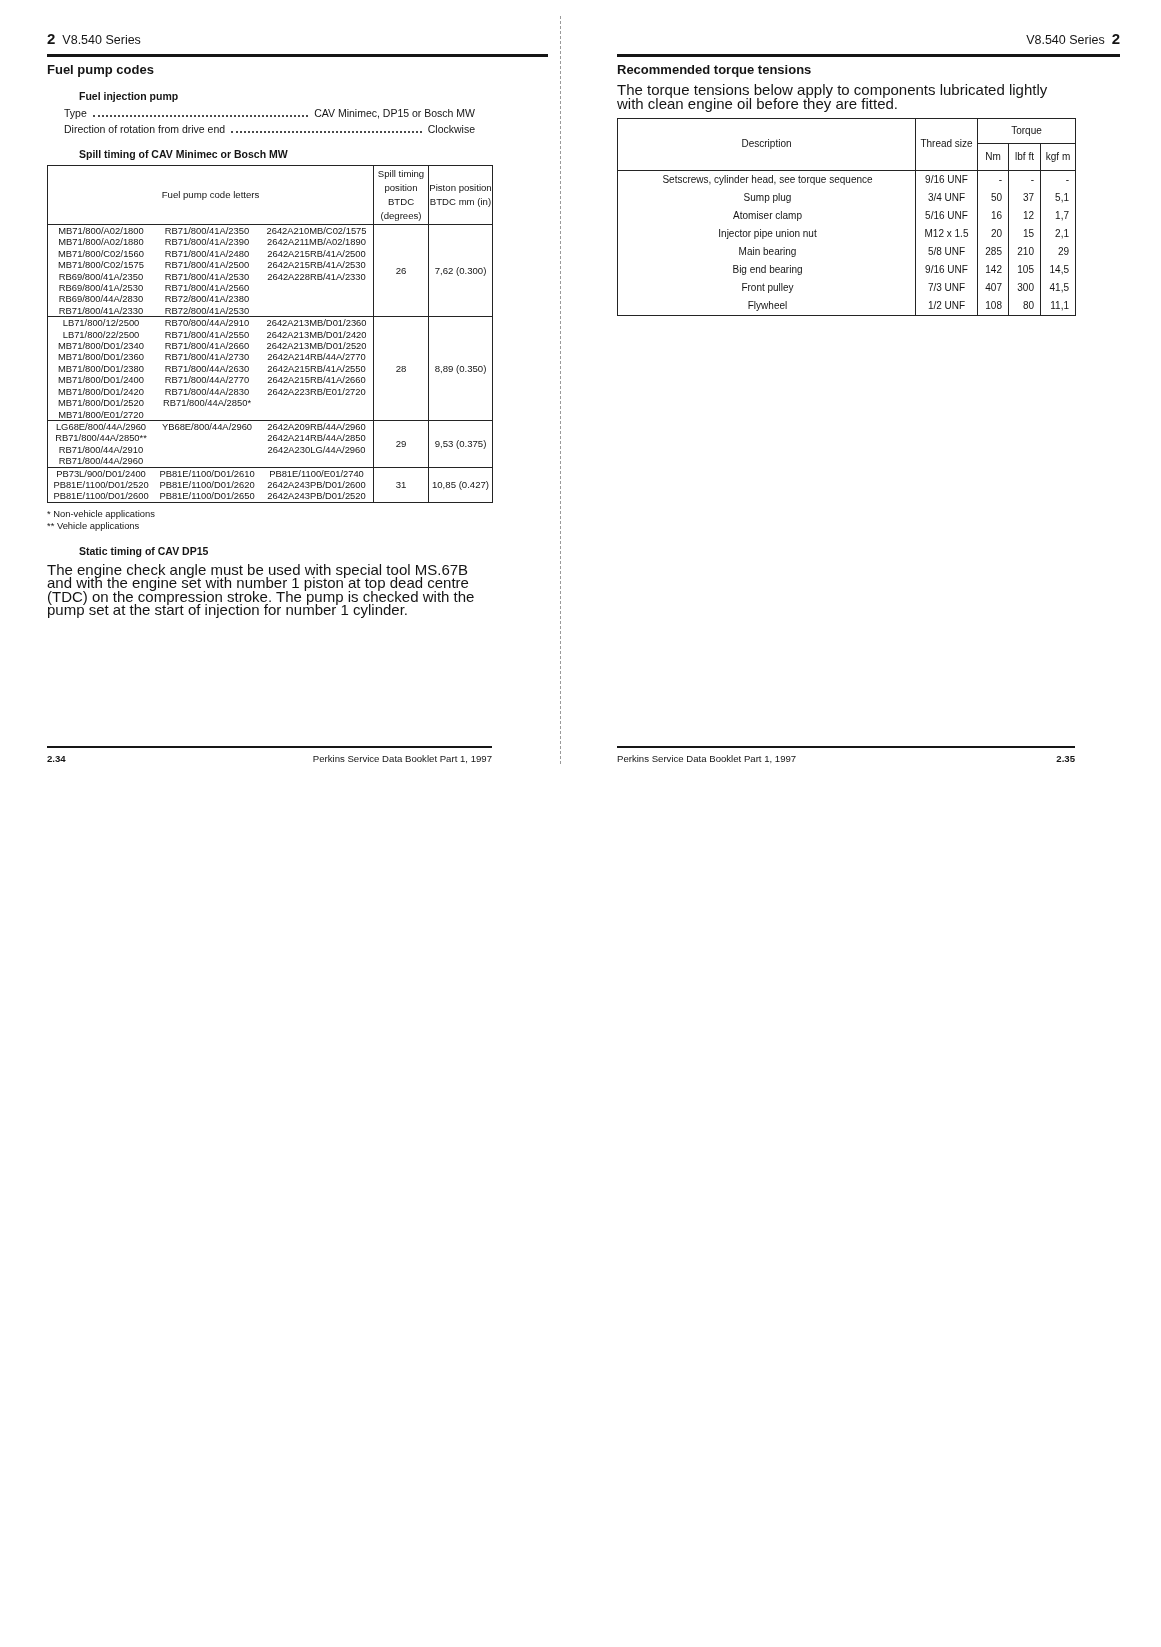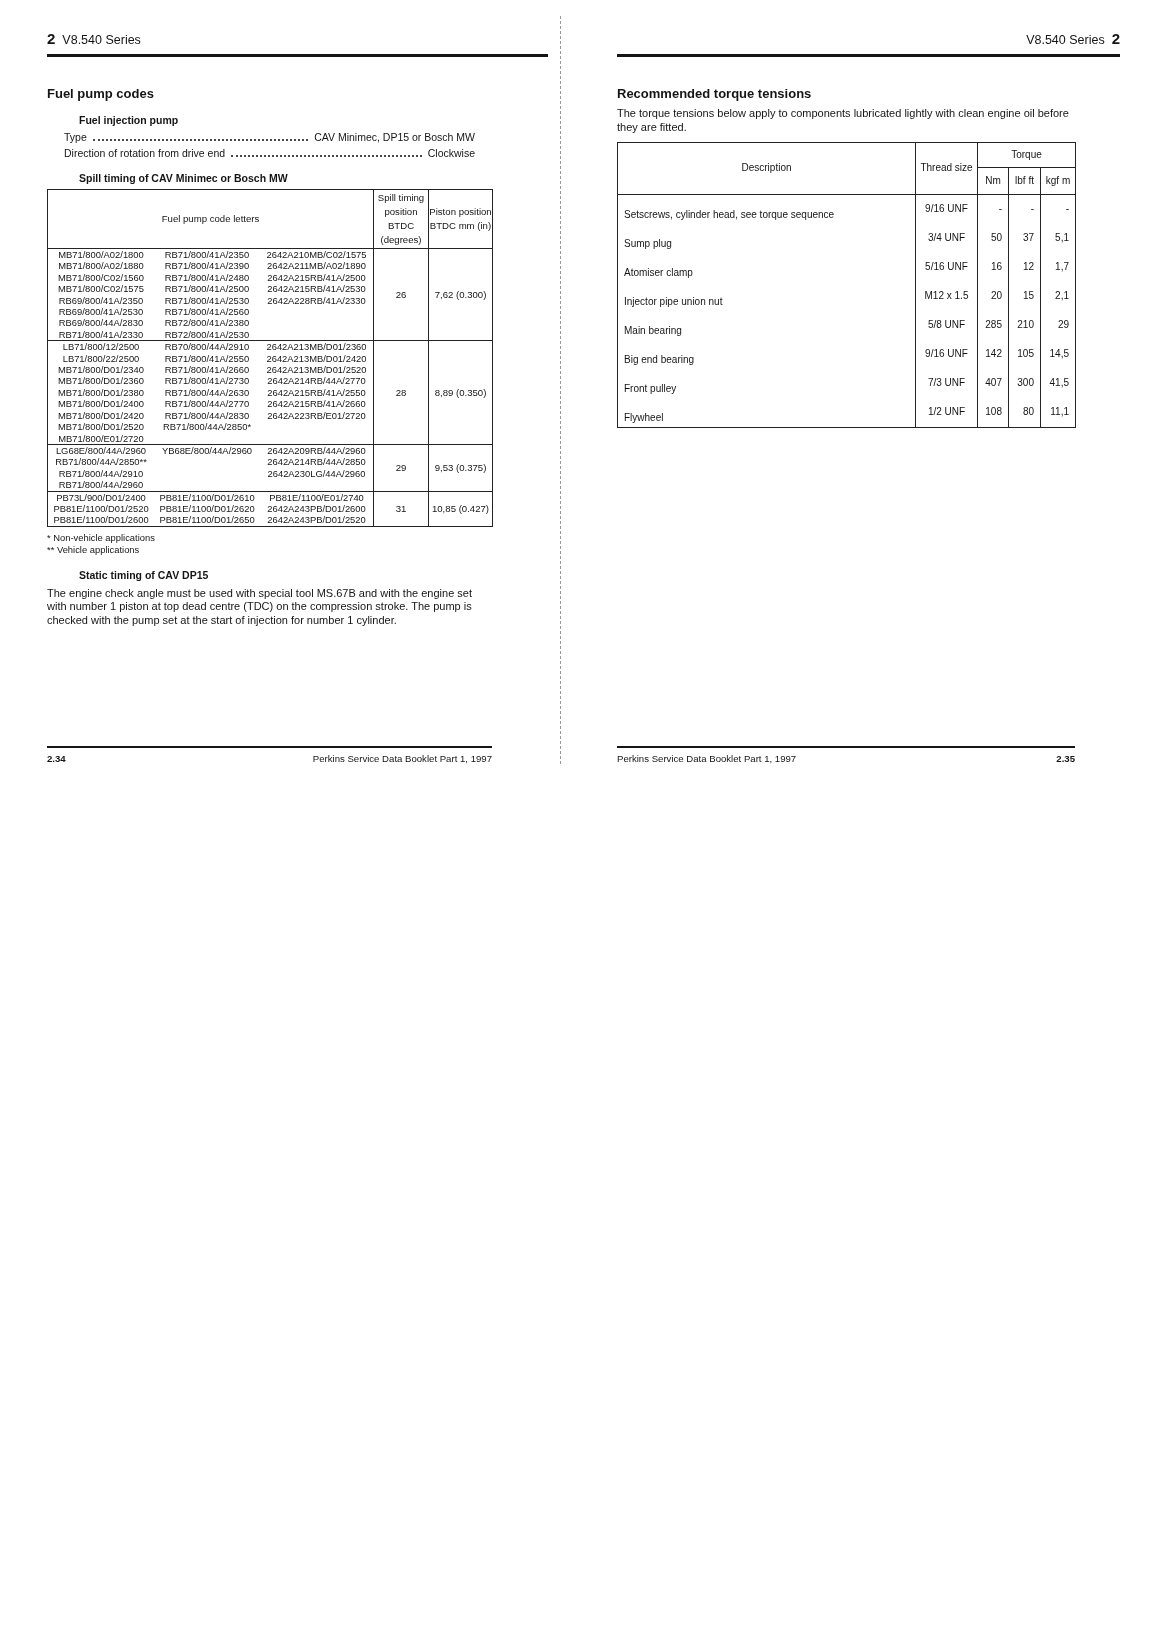--- a/index.html
+++ b/index.html
@@ -18,23 +18,23 @@
   .page-header.right{justify-content:flex-end;}
   .pagenum{font-weight:bold;font-size:15px;}
   .series{font-size:12.5px;}
   .page-header .pagenum{margin-right:7px;}
   .page-header.right .pagenum{margin-left:7px;margin-right:0;}
   .head-rule{height:3px;background:#161616;margin-top:7px;}
 
   .content{width:445px;}
   .page-right .content{width:458px;}
 
-  h1.sec{font-size:13px;font-weight:bold;margin:29px 0 0 0;}
+  h1.sec{font-size:13px;font-weight:bold;margin:5px 0 0 0;}
   h2.sub{font-size:10.5px;font-weight:bold;margin:13px 0 5px 0;padding-left:32px;}
-  p.body-text{font-size:11px;line-height:13.5px;margin:6px 0 4px 0;}
+  p.body-text{font-size:15px;line-height:13.5px;margin:6px 0 4px 0;}
 
   .spec-line{display:flex;align-items:flex-end;font-size:10.5px;margin:4px 17px;}
   .spec-label{white-space:nowrap;}
   .spec-value{white-space:nowrap;}
   .leader{flex:1;border-bottom:2px dotted #4a4a4a;height:3px;margin:0 6px 2px 6px;min-width:20px;}
 
   
   table.spill{border-collapse:collapse;width:445px;font-size:9.4px;line-height:11.4px;margin-top:3px;table-layout:fixed;}
   table.spill th,table.spill td{border:1.4px solid #242424;padding:0;}
   table.spill th{font-weight:normal;text-align:center;vertical-align:middle;height:58px;font-size:9.6px;line-height:14px;}
@@ -54,21 +54,21 @@
   table.torque{border-collapse:collapse;width:458px;font-size:10px;line-height:12.5px;margin-top:8px;table-layout:fixed;}
   table.torque th,table.torque td{border:1.4px solid #242424;}
   table.torque th{font-weight:normal;text-align:center;vertical-align:middle;font-size:10px;}
   th.torque-span{height:22px;}
   tr.units-row th{height:24px;}
   col.t-desc{width:298px;}
   col.t-thread{width:62px;}
   col.t-nm{width:31px;}
   col.t-lbf{width:32px;}
   col.t-kgf{width:35px;}
-  td.t-desc{text-align:left;padding:12px 4px 1px 6px;}
+  td.t-desc{text-align:center;padding:1px 4px 1px 6px;}
   td.t-thread{text-align:center;padding:1px 2px;}
   td.t-num{text-align:right;padding:1px 6px 1px 2px;}
   table.torque tbody td{border-top:none;border-bottom:none;height:16px;}
   table.torque tbody tr:first-child td{border-top:1.4px solid #242424;}
   table.torque tbody tr:last-child td{border-bottom:1.4px solid #242424;}
 
   
   .footer{position:absolute;width:445px;}
   .footer-left{left:47px;top:746px;}
   .footer-right{left:617px;top:746px;width:458px;}

